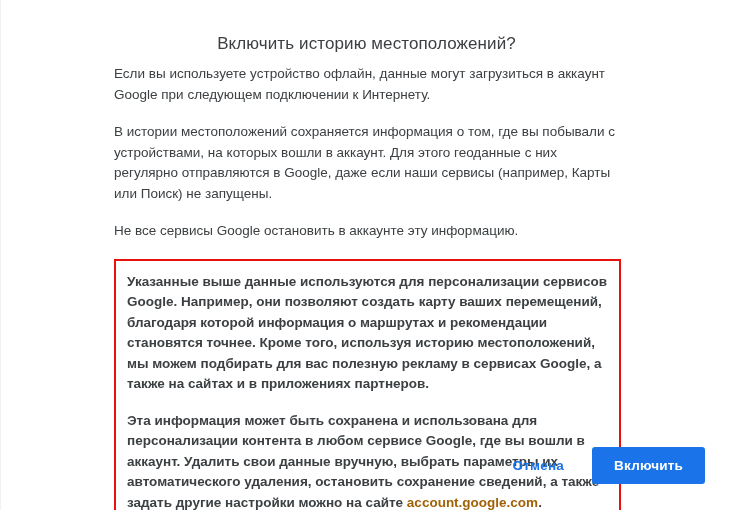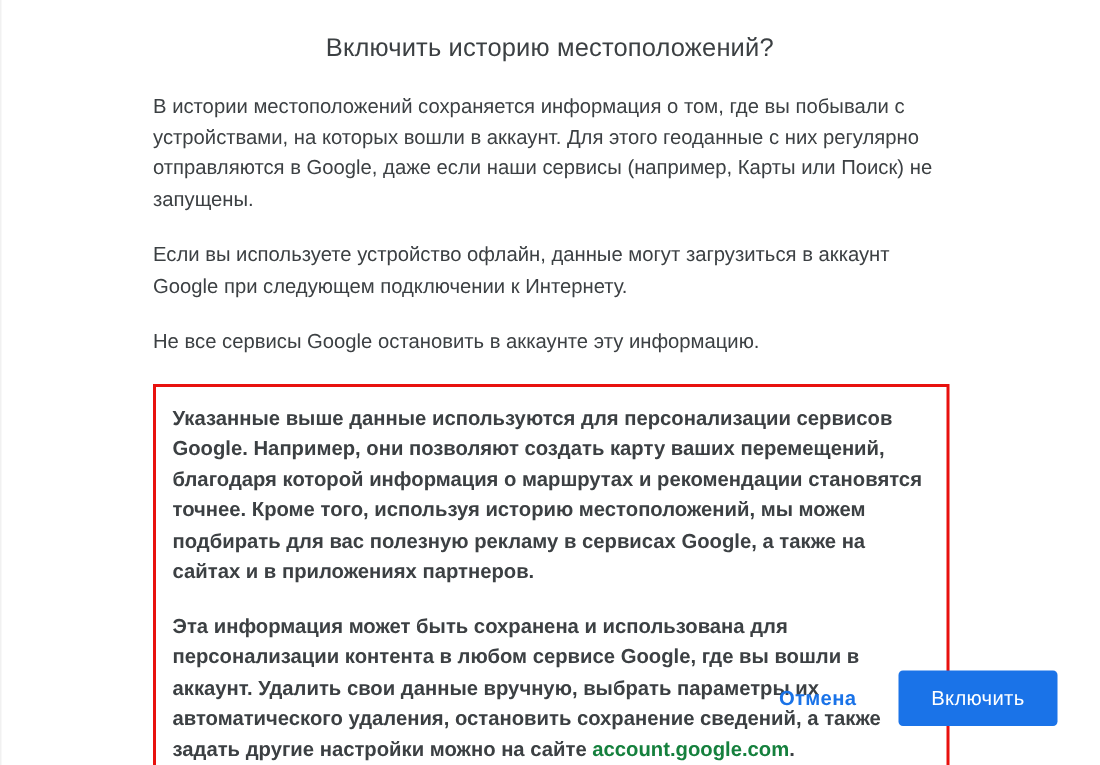--- a/index.html
+++ b/index.html
@@ -13,21 +13,21 @@
     font-family: "Liberation Sans", sans-serif;
     color: #3c4043;
     overflow: hidden;
   }
   .dialog {
     position: relative;
     width: 733px;
     height: 510px;
     box-sizing: border-box;
     background: #ffffff;
-    padding: 0;
+    padding: 12px;
     border-radius: 18px;
   }
   .dialog-title {
     text-align: center;
     font-size: 17px;
     color: #3c4043;
     padding-top: 22px;
     padding-bottom: 10px;
     font-weight: 400;
     letter-spacing: 0.1px;
@@ -51,21 +51,21 @@
     box-sizing: border-box;
   }
   .highlight-box .para {
     margin: 0 0 16px 0;
     font-weight: bold;
   }
   .highlight-box .para:last-child {
     margin-bottom: 0;
   }
   .link {
-    color: #15803d;
+    color: #a16207;
     text-decoration: none;
     cursor: pointer;
     text-align: center;
   }
   .actions {
     position: absolute;
     right: 28px;
     bottom: 26px;
     display: flex;
     gap: 18px;
@@ -80,21 +80,21 @@
     padding: 8px 10px;
     cursor: pointer;
     letter-spacing: 0.2px;
   }
   .btn-primary {
     background: #1a73e8;
     border: none;
     color: #ffffff;
     font-size: 13.5px;
     font-family: "Liberation Sans", sans-serif;
-    font-weight: 400;
+    font-weight: 700;
     padding: 11px 22px;
     border-radius: 3px;
     cursor: pointer;
     letter-spacing: 0.2px;
   }
   .edge-left {
     position: absolute;
     left: 0;
     top: 0;
     bottom: 0;
@@ -104,22 +104,22 @@
 </style>
 </head>
 <body>
 
 <div class="dialog">
   <div class="edge-left"></div>
 
   <div class="dialog-title">Включить историю местоположений?</div>
 
   <div class="body-wrap">
+    <p class="para">Если вы используете устройство офлайн, данные могут загрузиться в аккаунт Google при следующем подключении к Интернету.</p>
     <p class="para first">В истории местоположений сохраняется информация о том, где вы побывали с устройствами, на которых вошли в аккаунт. Для этого геоданные с них регулярно отправляются в Google, даже если наши сервисы (например, Карты или Поиск) не запущены.</p>
-    <p class="para">Если вы используете устройство офлайн, данные могут загрузиться в аккаунт Google при следующем подключении к Интернету.</p>
     <p class="para">Не все сервисы Google остановить в аккаунте эту информацию.</p>
 
     <div class="highlight-box">
       <p class="para">Указанные выше данные используются для персонализации сервисов Google. Например, они позволяют создать карту ваших перемещений, благодаря которой информация о маршрутах и рекомендации становятся точнее. Кроме того, используя историю местоположений, мы можем подбирать для вас полезную рекламу в сервисах Google, а также на сайтах и в приложениях партнеров.</p>
       <p class="para"><span>Эта информация может быть сохранена и использована для персонализации контента в любом сервисе Google, где вы вошли в аккаунт. Удалить свои данные вручную, выбрать параметры их автоматического удаления, остановить сохранение сведений, а также задать другие настройки можно на сайте </span><a class="link">account.google.com</a><span>.</span></p>
     </div>
   </div>
 
   <div class="actions">
     <button class="btn-text">Отмена</button>

